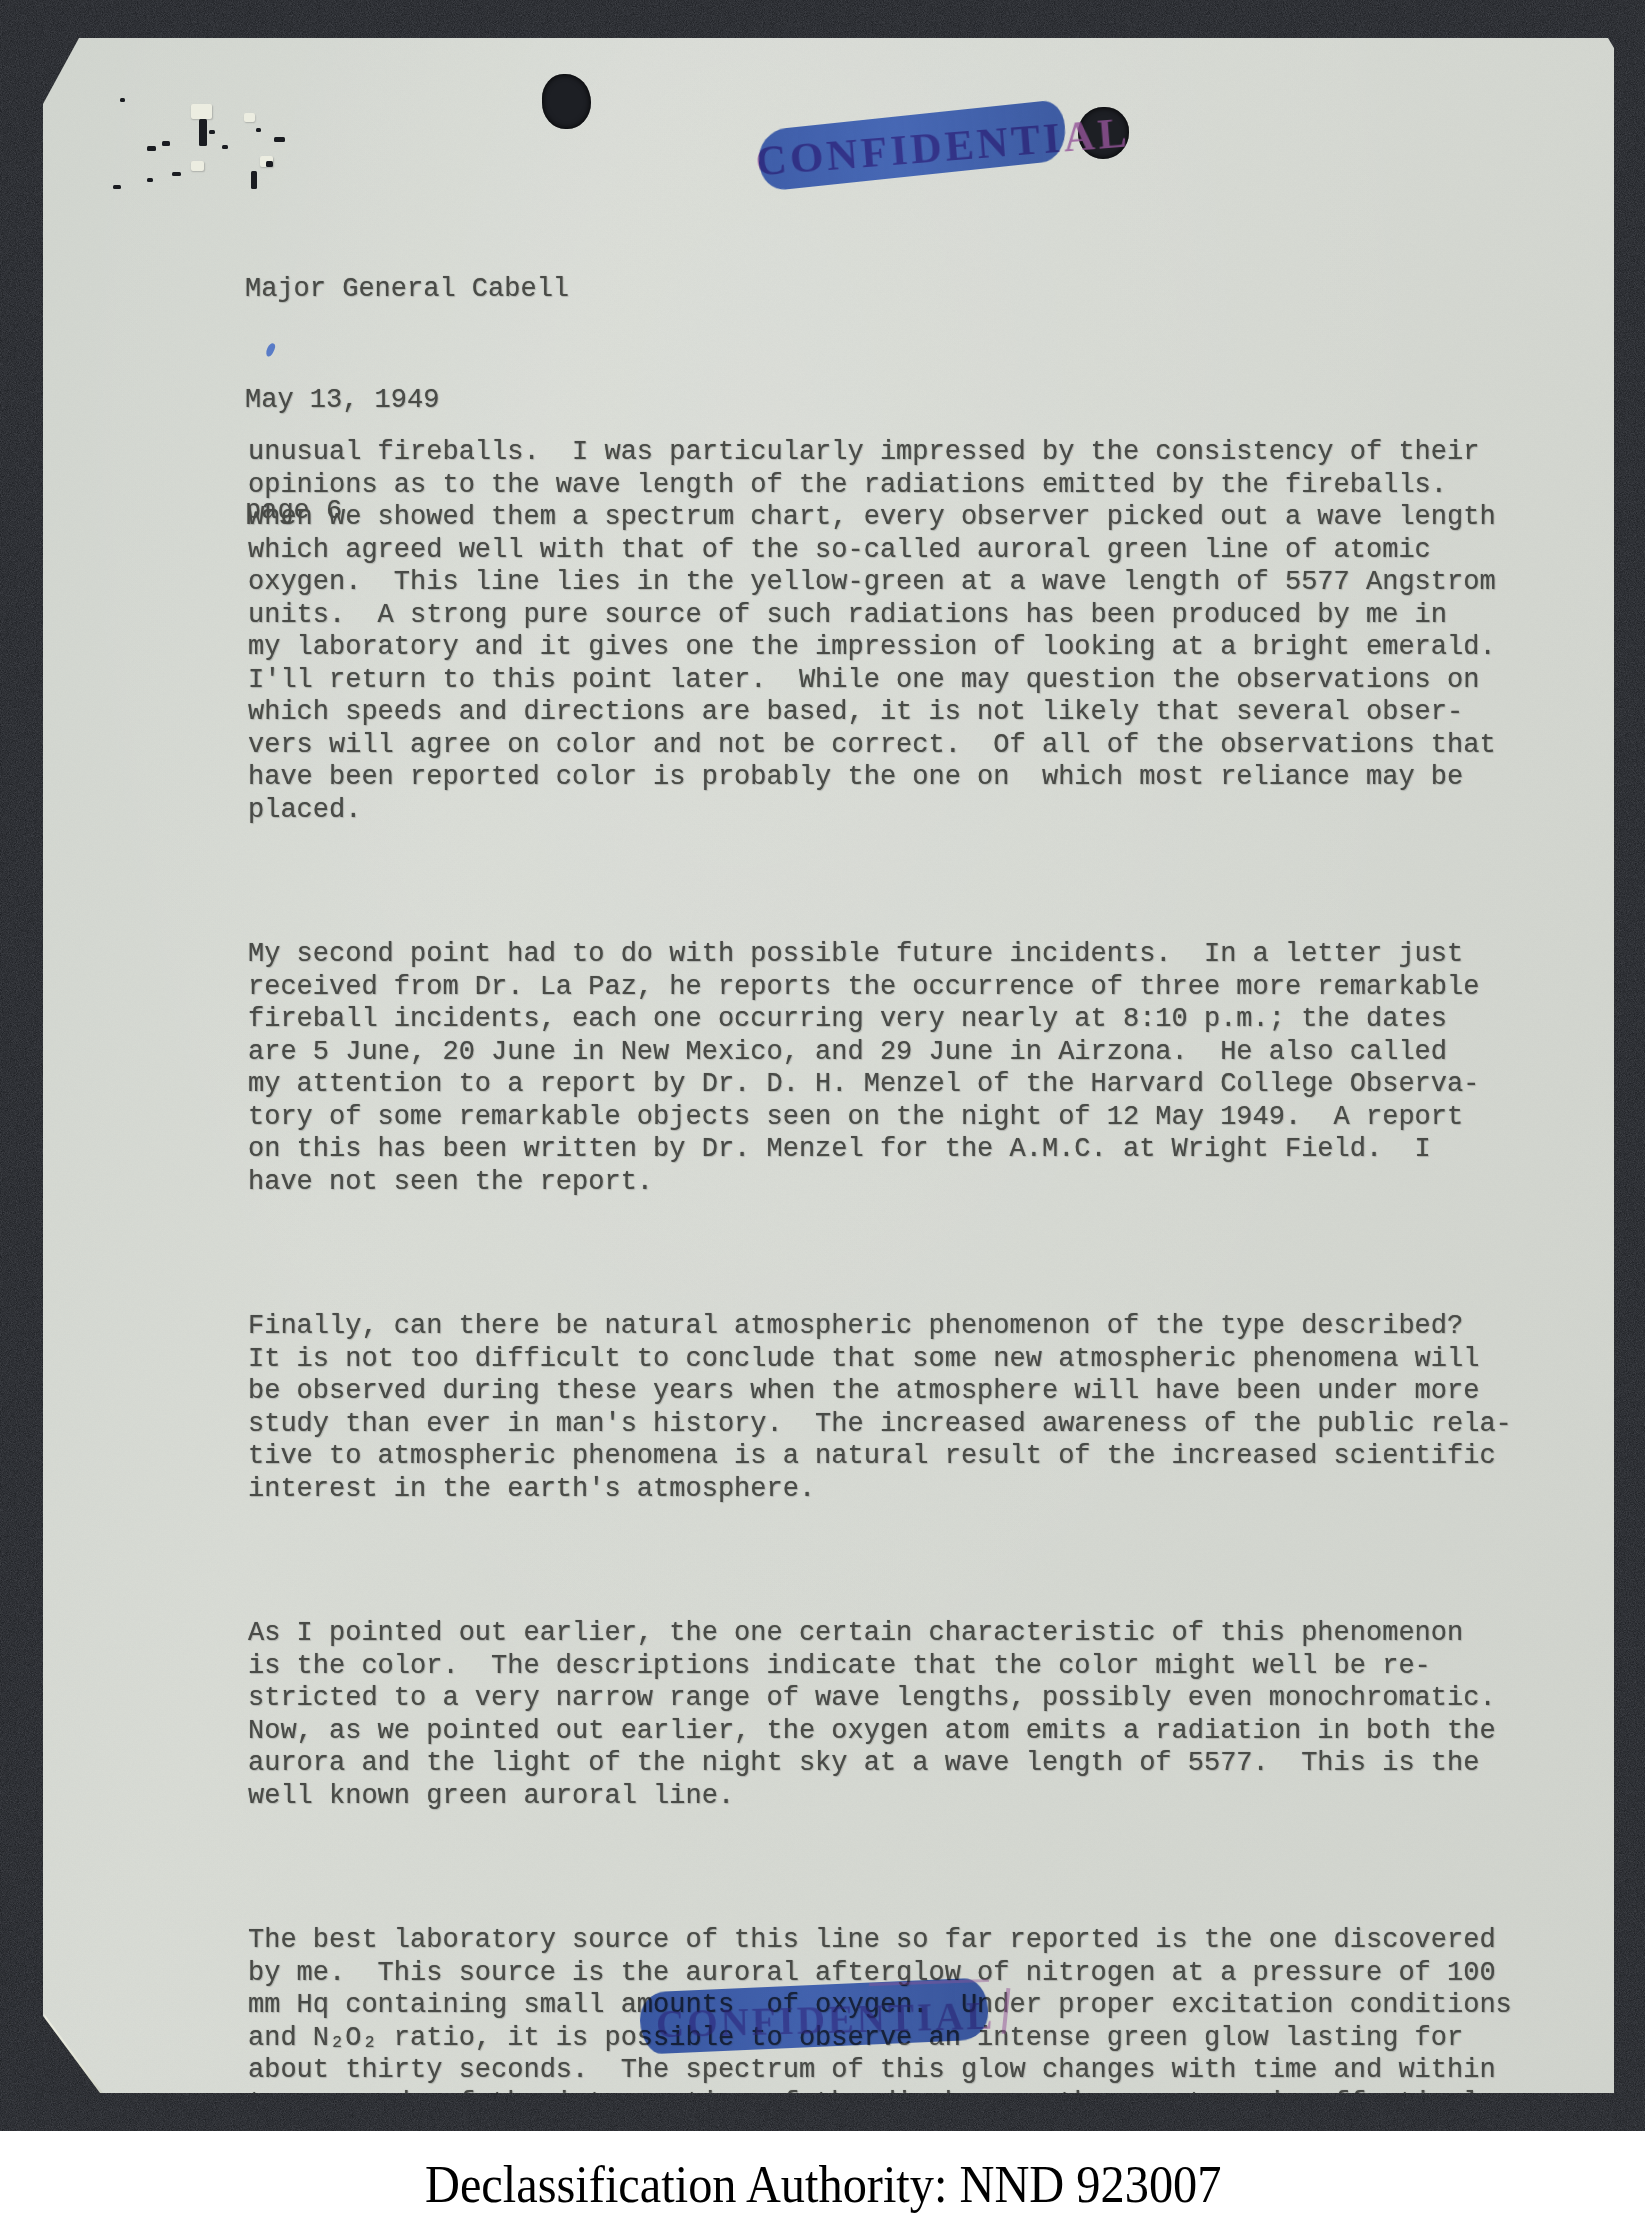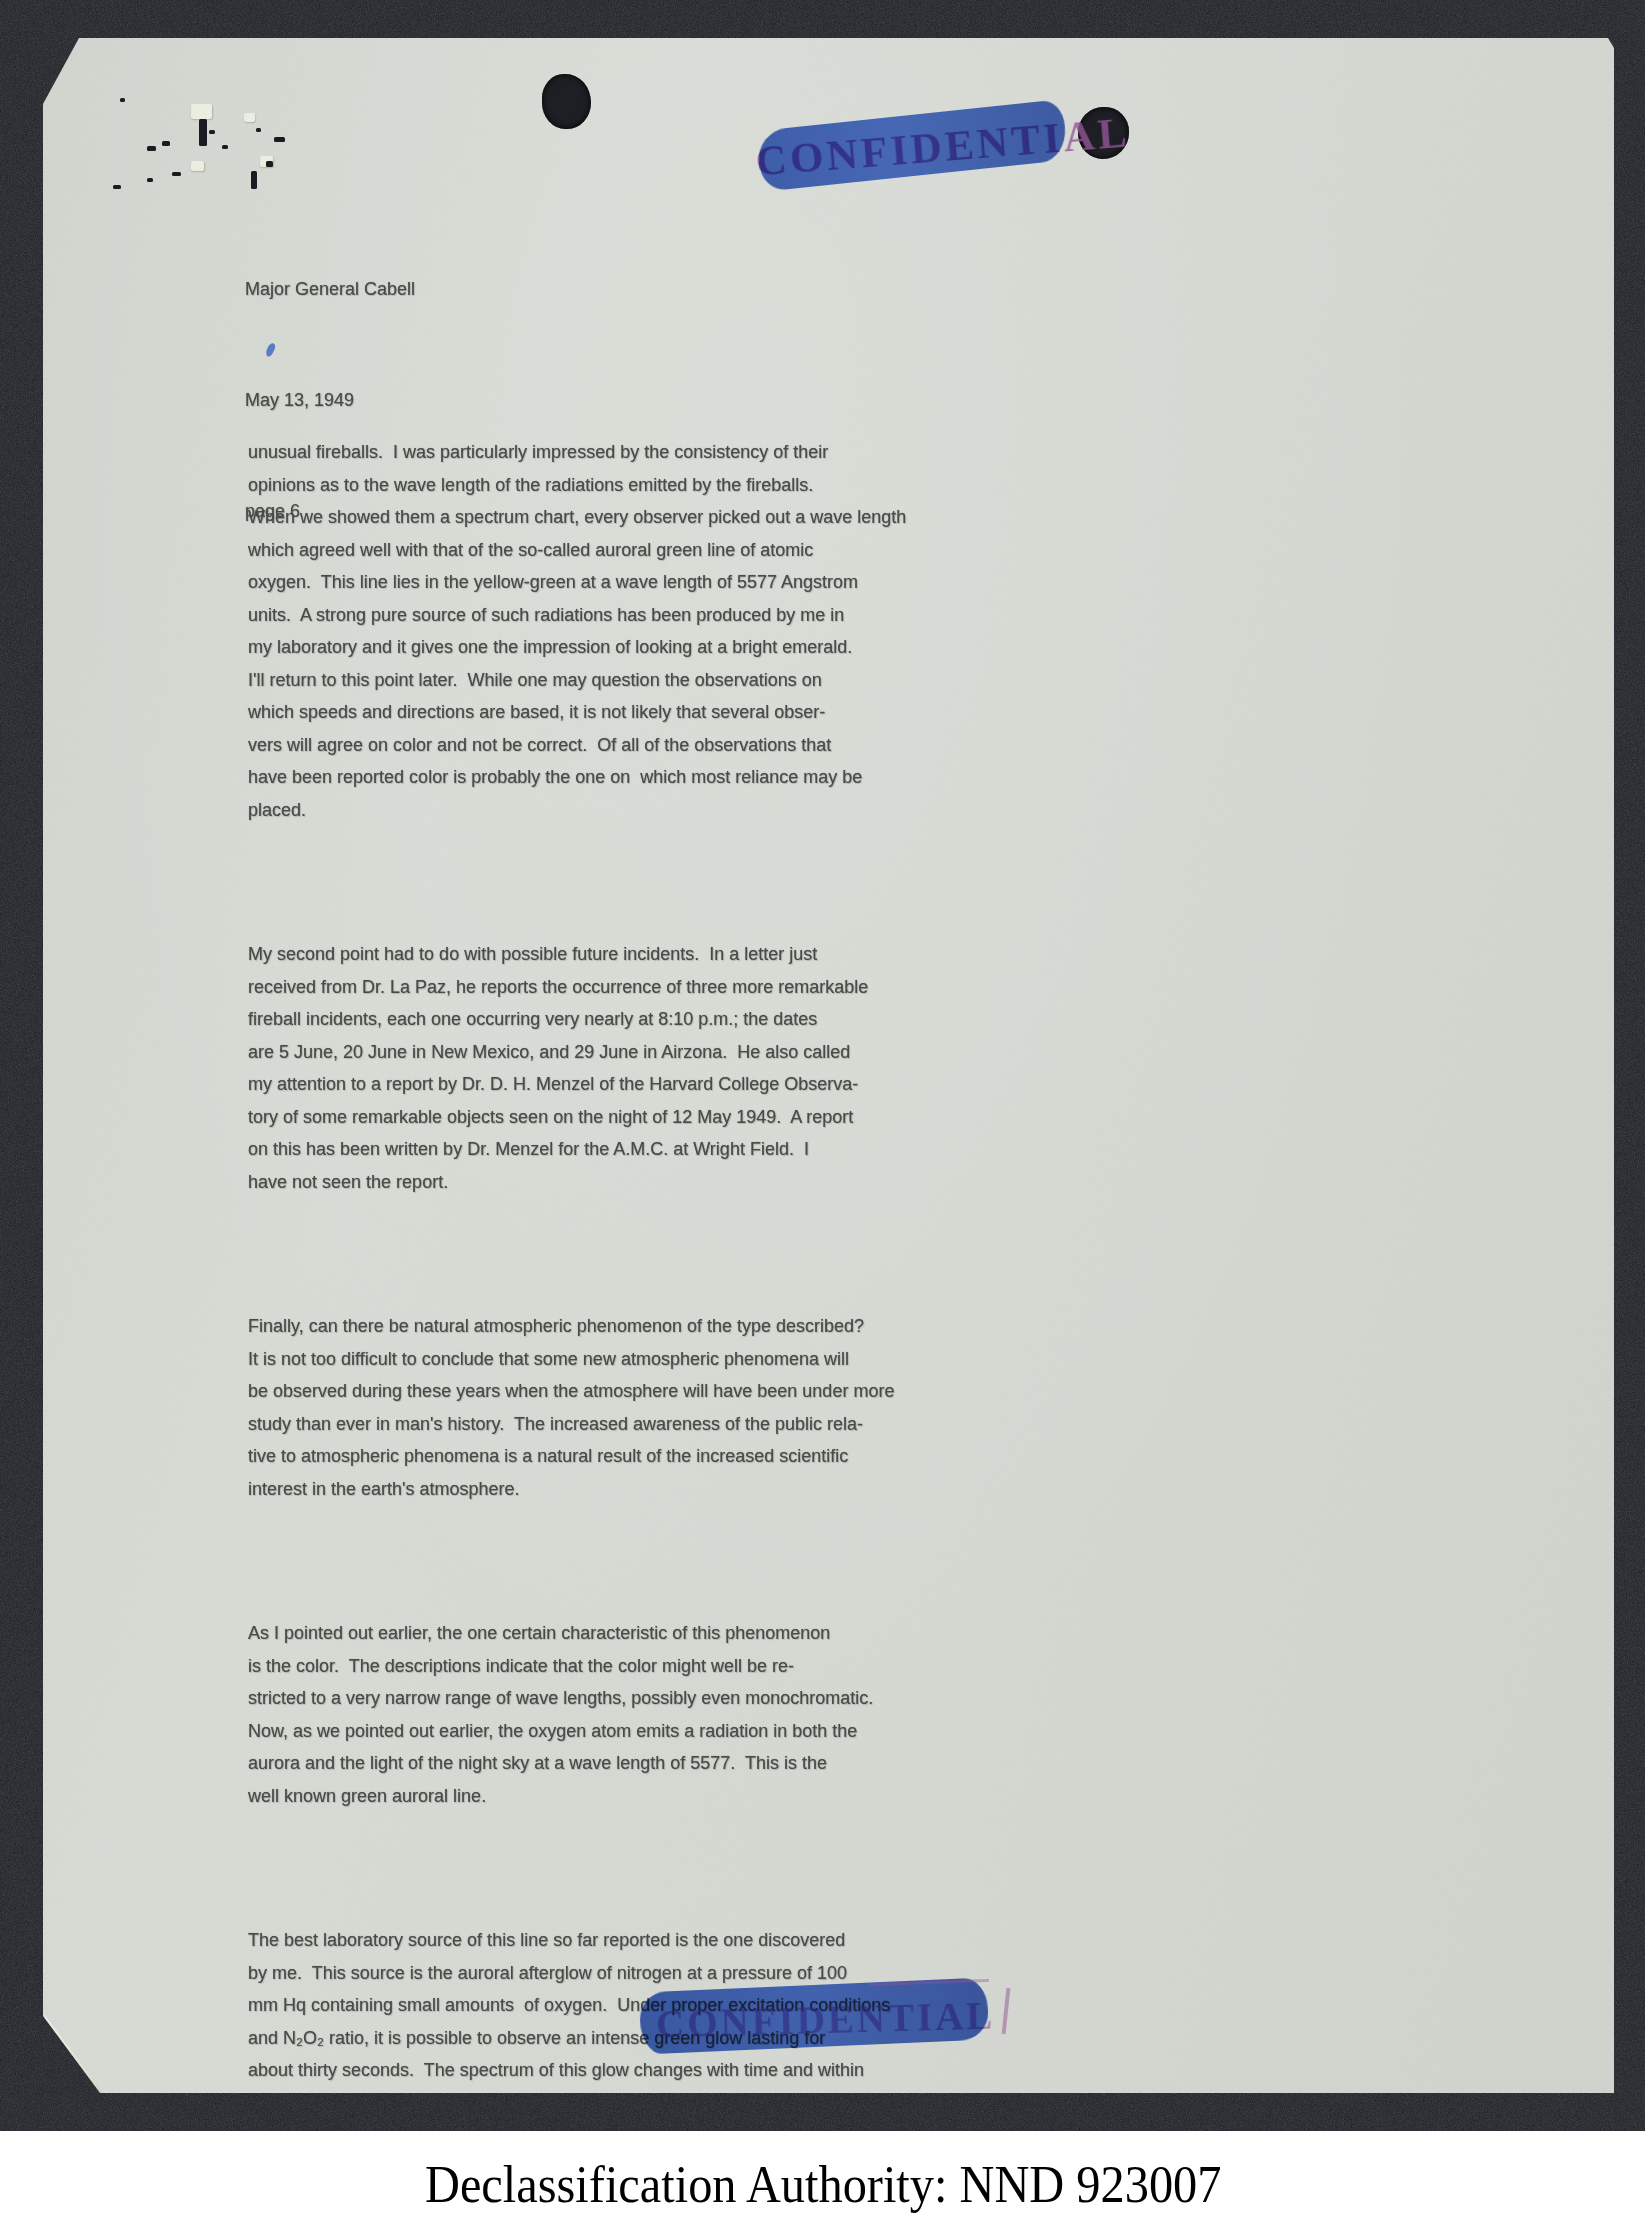--- a/index.html
+++ b/index.html
@@ -37,22 +37,22 @@
   .dm{background:#1a1c21;border-radius:1.5px;}
   .tear{background:#ecede1;border-radius:2px;box-shadow:0.5px 1px 1.5px rgba(0,0,0,.18);}
   
   .inkmark{
     position:absolute;left:224px;top:305px;width:7.4px;height:13.8px;
     background:#3a64c4;border-radius:50% 40% 45% 55%;
     transform:rotate(24deg);opacity:.8;
   }
   
   .typetext{
-    font-family:Liberation Sans, sans-serif;
-    font-size:18px;line-height:32.5px;white-space:pre;
+    font-family:Liberation Mono, monospace;
+    font-size:27px;line-height:32.5px;white-space:pre;
     color:#494b47;
     text-shadow:0 0 1px rgba(73,75,71,.6), 1px 0.5px 1px rgba(73,75,71,.22);
     filter:blur(0.2px);
   }
   .doc-header{position:absolute;left:202px;top:159px;line-height:37px;}
   .doc-body{position:absolute;left:193px;top:333px;}
   .doc-body .para{margin:0 0 47px 12px;}
   
   .stamp{
     position:absolute;font-family:"Liberation Serif",serif;font-weight:bold;

